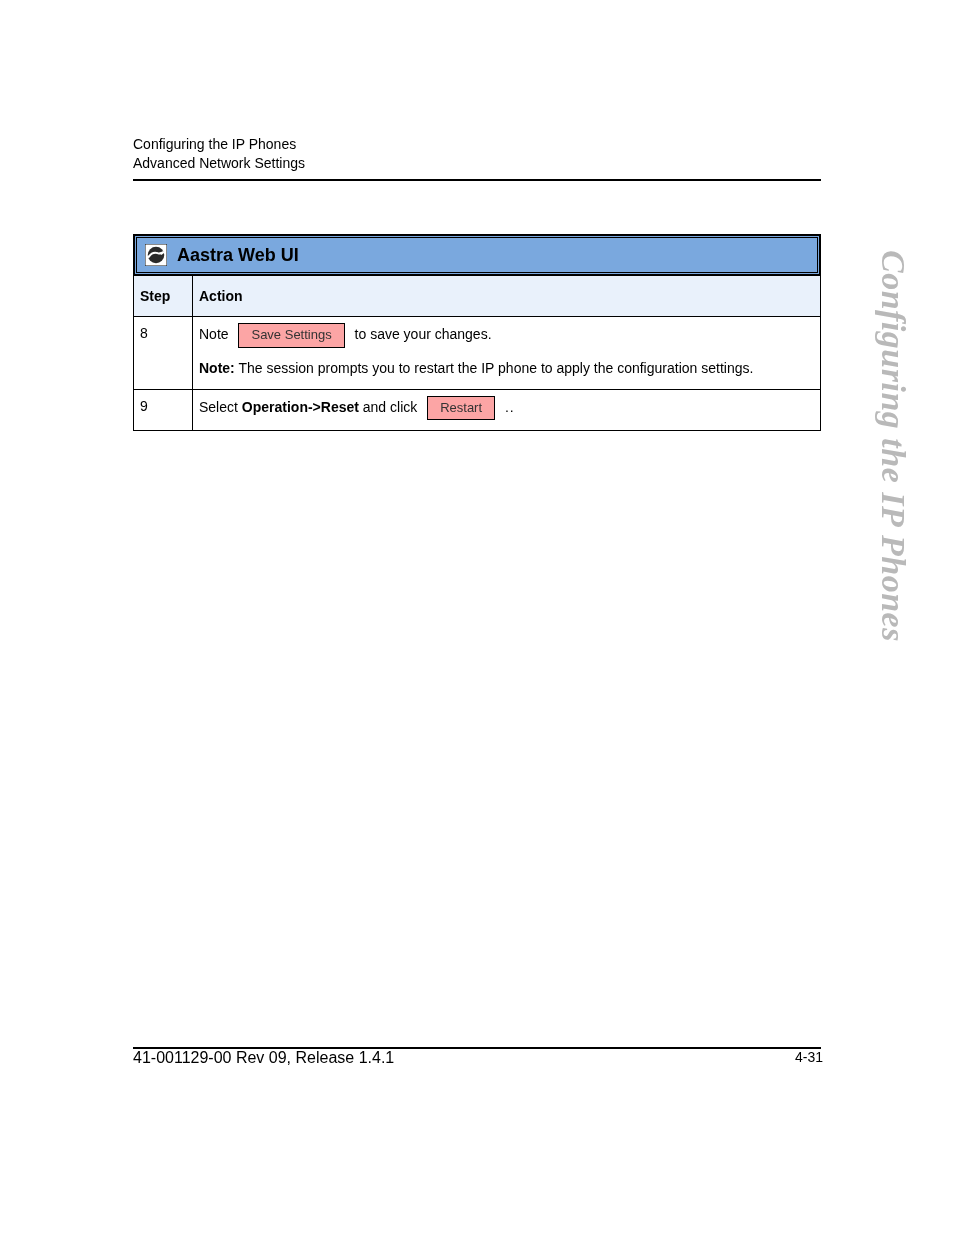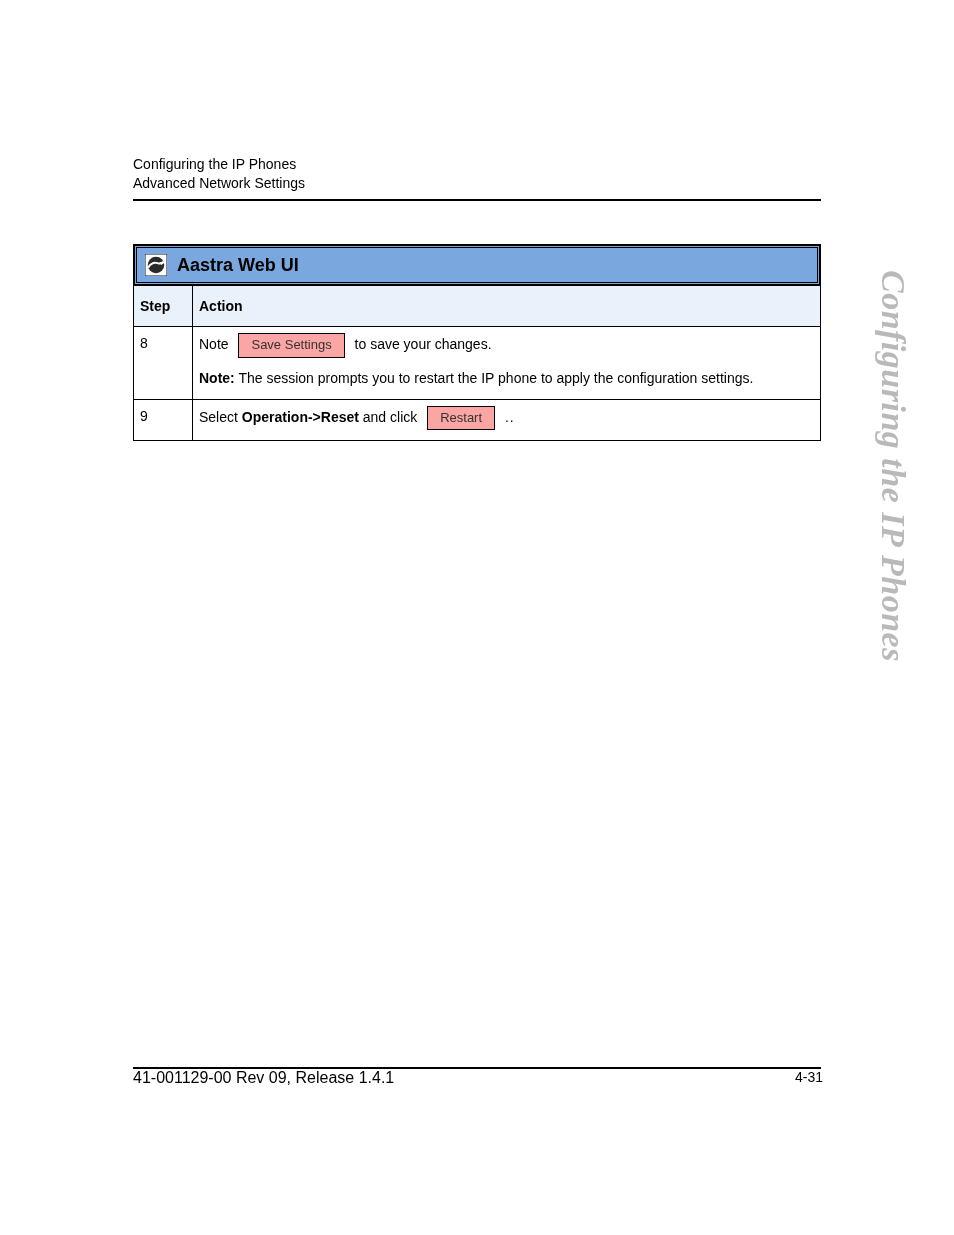--- a/index.html
+++ b/index.html
@@ -9,21 +9,20 @@
     width: 954px;
     height: 1235px;
     font-family: Arial, Helvetica, sans-serif;
     color: #000;
     position: relative;
   }
   .page {
     position: relative;
     width: 954px;
     height: 1215px;
-    margin-top: 20px;
   }
   .header-block {
     position: absolute;
     left: 133px;
     top: 135px;
     width: 688px;
   }
   .header-line1 {
     font-size: 14px;
     line-height: 1.35;
@@ -34,21 +33,21 @@
   }
   .header-rule {
     border: none;
     border-top: 2px solid #000;
     margin: 6px 0 0 0;
   }
 
   .table-outer {
     position: absolute;
     left: 133px;
-    top: 224px;
+    top: 234px;
     width: 688px;
     border-radius: 8px;
   }
   table.proc {
     border-collapse: collapse;
     width: 100%;
   }
   table.proc th, table.proc td {
     border: 1px solid #000;
     vertical-align: top;

